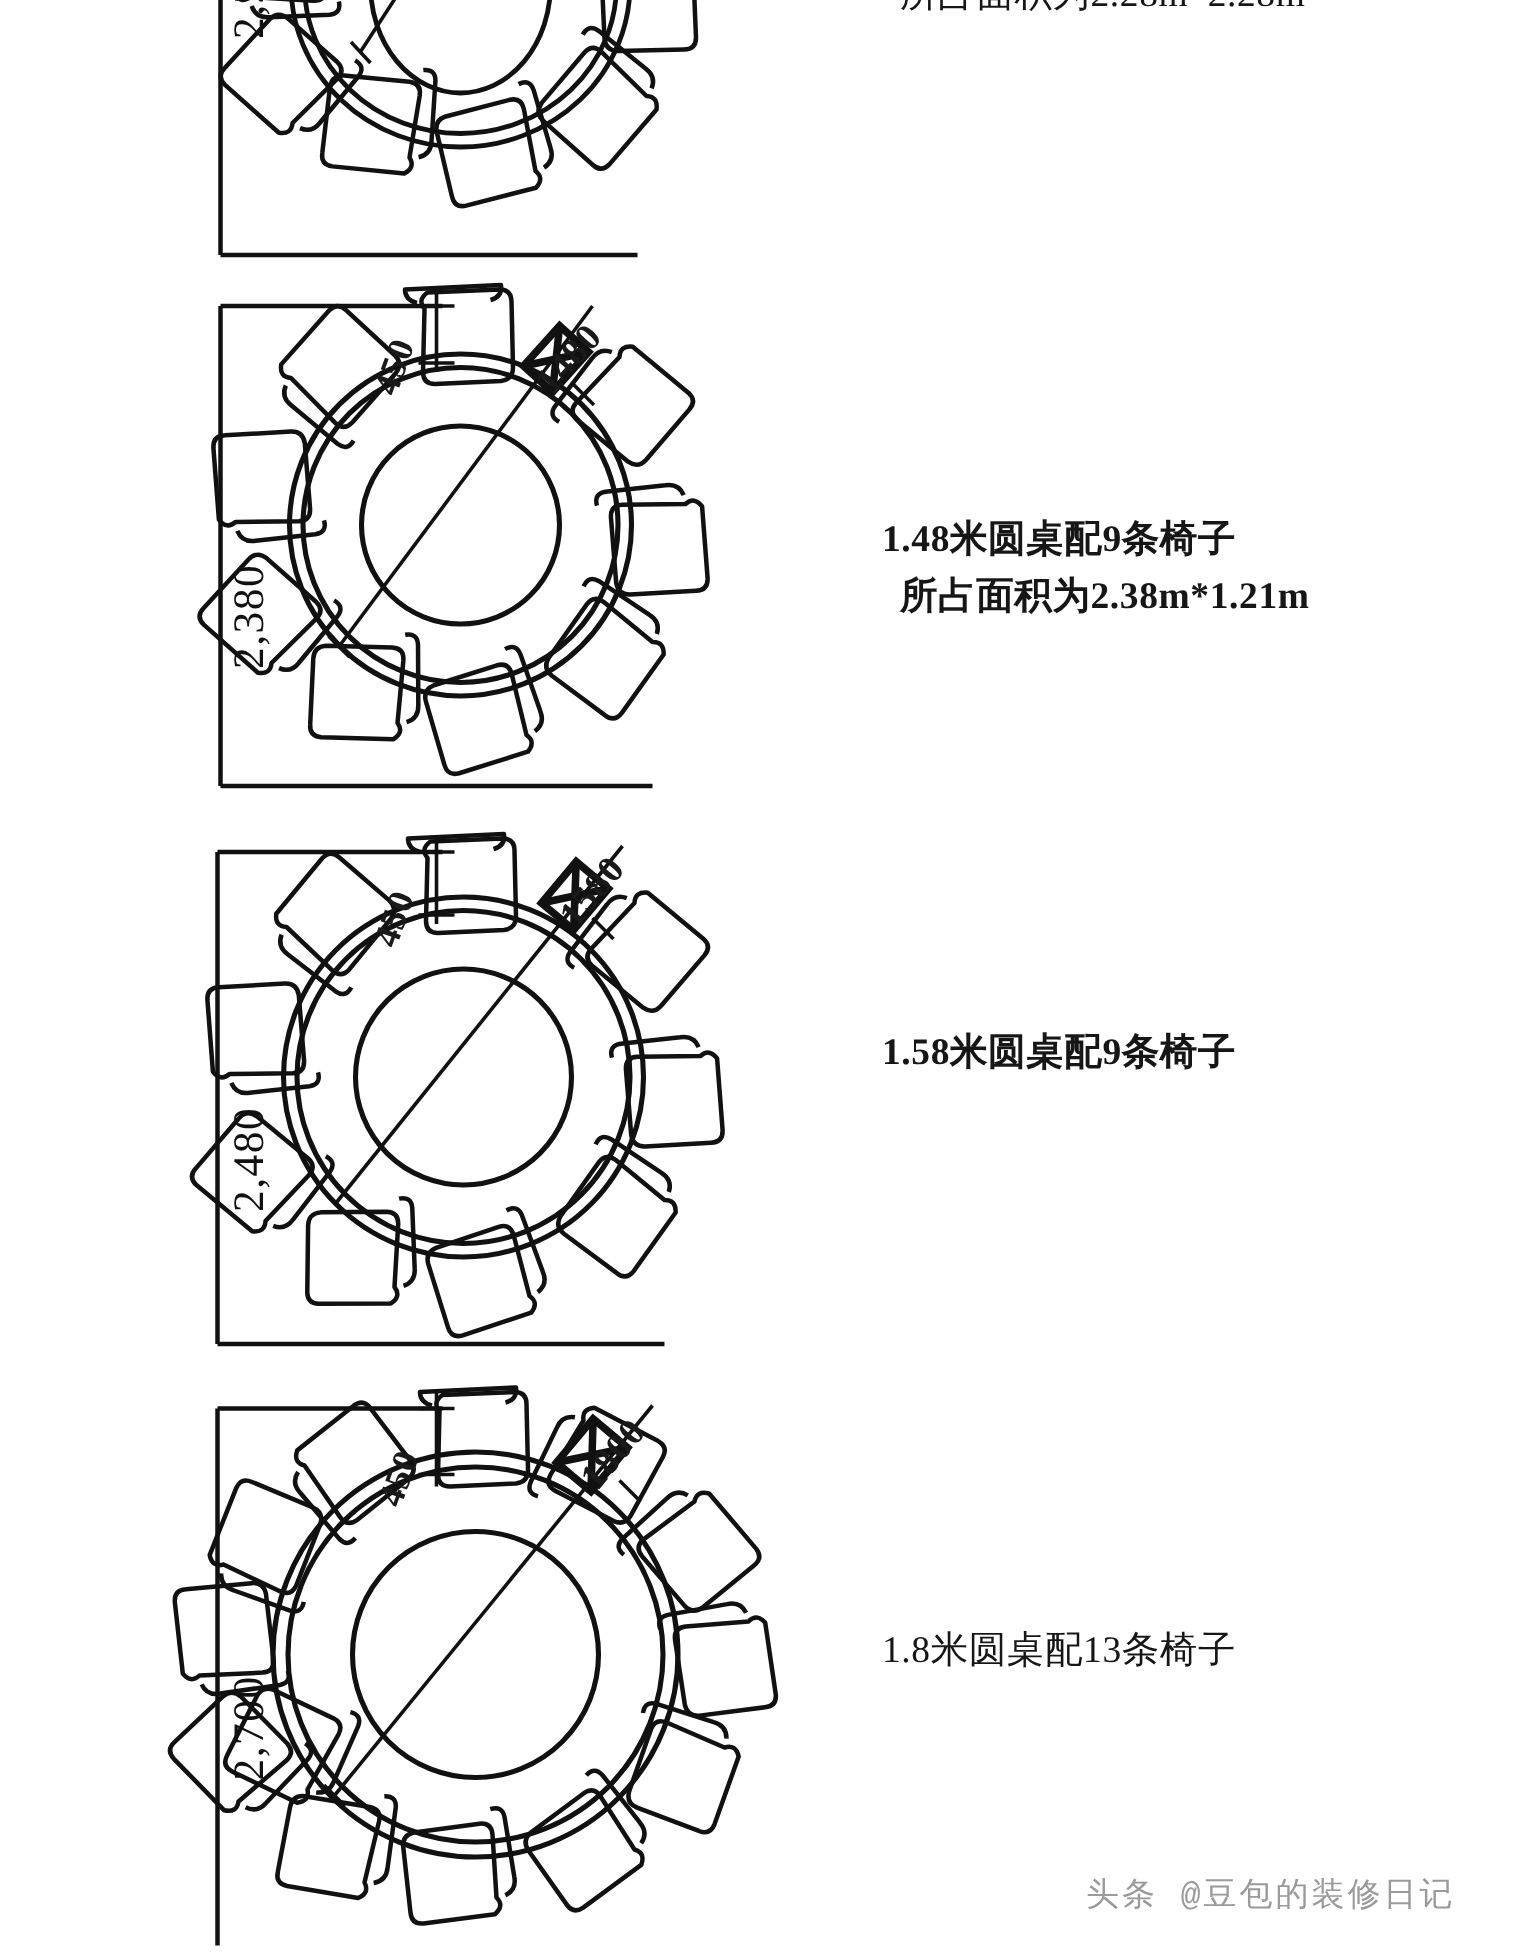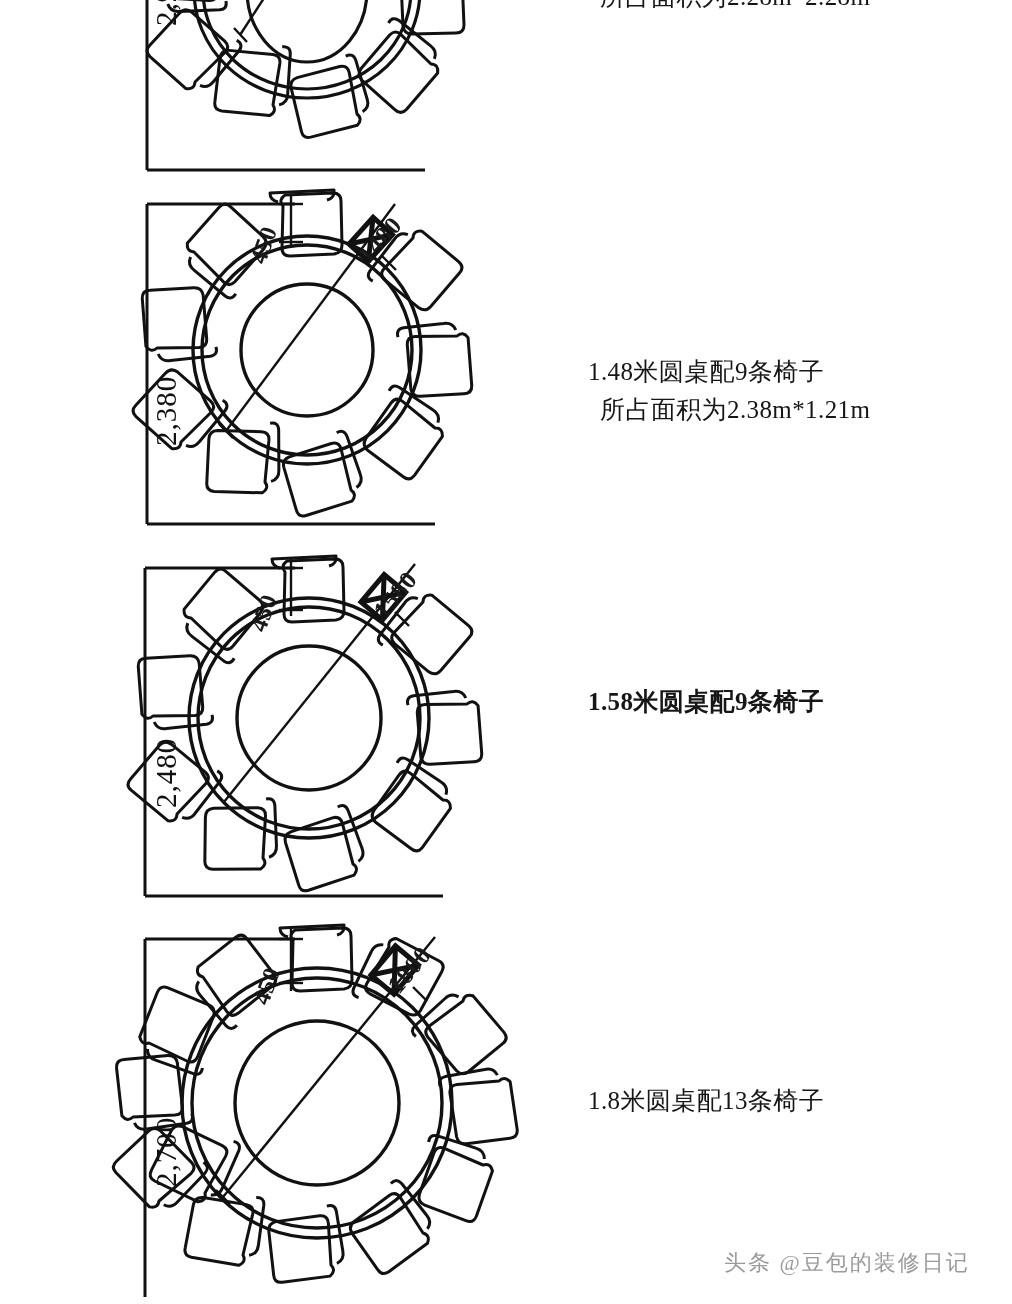--- a/index.html
+++ b/index.html
@@ -60,21 +60,21 @@
   }
 
   
   .watermark {
     position: absolute;
     left: 724px;
     top: 1248px;
     font-size: 22px;
     color: #9a9a9a;
     letter-spacing: 2px;
-    font-family: Liberation Serif, serif;
+    font-family: Liberation Mono, monospace;
     white-space: nowrap;
   }
 
   svg { display: block; overflow: visible; }
   .ink { fill: none; stroke: #111111; }
 </style>
 </head>
 <body>
 
 <div class="page">
@@ -226,21 +226,21 @@
             <path d="M -6 1 q -8 3 -7 12 l 3 40 q 1 8 9 6"></path>
           </g>
         </g>
       </svg>
     </div>
 
     <div style="position:absolute; left:245px; top:62px; transform-origin:0 0; transform:rotate(-70deg); font-size:24px; font-weight:700; letter-spacing:0.5px;">450</div>
 
     <div style="position:absolute; left:352px; top:54px; transform-origin:0 0; transform:rotate(-48deg); font-size:25px; font-weight:700; letter-spacing:0.5px;">1480</div>
 
-    <div class="caption" style="top:157px;">
+    <div class="caption" style="top:145px;font-weight:bold;">
       <div class="line1">1.48米圆桌配9条椅子</div>
       <div class="line2">所占面积为2.38m*1.21m</div>
     </div>
   </div>
 
   <div class="row" style="top:558px;">
 
     <div class="vdim" style="left:150px; top:250px;">2,480</div>
 
     <div class="drawing">

